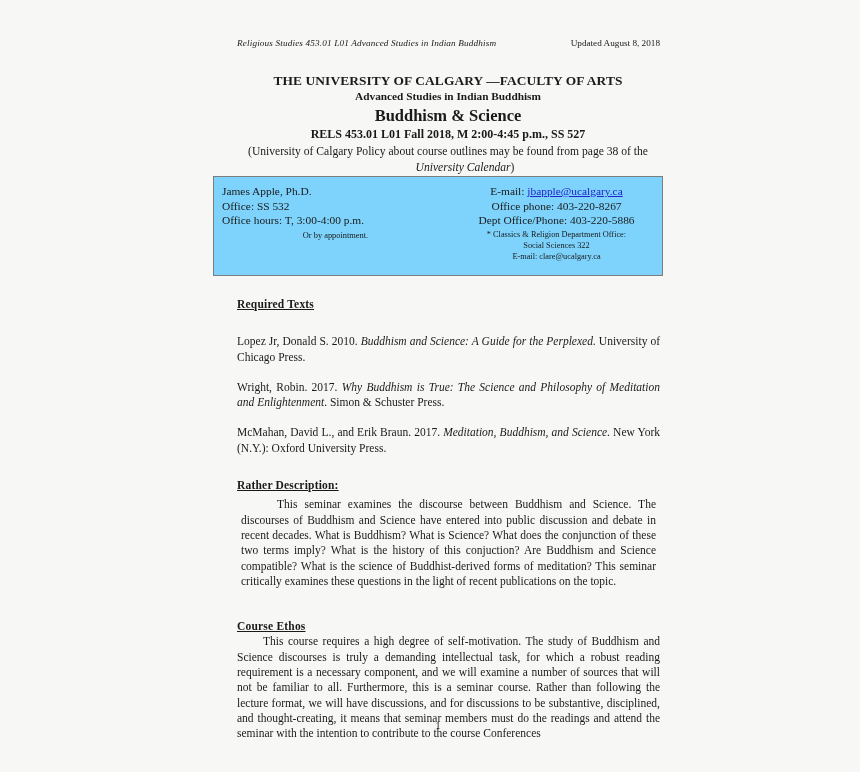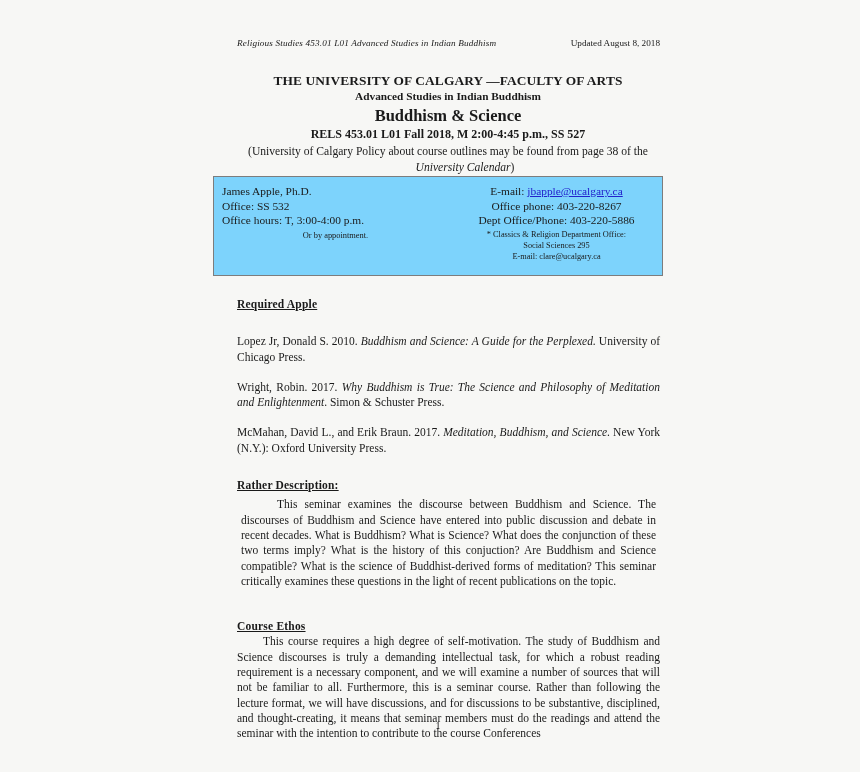--- a/index.html
+++ b/index.html
@@ -220,30 +220,30 @@
         <span>Office:  SS 532</span><br>
         <span>Office hours: T, 3:00-4:00 p.m.</span>
         <span class="byappt">Or by appointment.</span>
       </div>
 
       <div class="contact-right">
         <span class="cr-line"><span>E-mail: </span><a class="email-link" href="#">jbapple@ucalgary.ca</a></span>
         <span class="cr-line">Office phone: 403-220-8267</span>
         <span class="cr-line">Dept Office/Phone: 403-220-5886</span>
         <span class="dept-note">* Classics &amp; Religion Department Office:</span>
-        <span class="dept-sub">Social Sciences 295</span>
+        <span class="dept-sub">Social Sciences 322</span>
         <span class="dept-sub">E-mail: clare@ucalgary.ca</span>
       </div>
 
     </div>
   </div>
 
   <div class="content">
 
-    <div class="sec-head">Required Apple</div>
+    <div class="sec-head">Required Texts</div>
 
     <div class="spacer-22"></div>
 
     <p class="ref-para"><span>Lopez Jr, Donald S. 2010. </span><i class="ital">Buddhism and Science: A Guide for the Perplexed.</i><span> University of Chicago Press.</span></p>
 
     <div class="spacer-15"></div>
 
     <p class="ref-para"><span>Wright, Robin. 2017. </span><i class="ital">Why Buddhism is True: The Science and Philosophy of Meditation and Enlightenment</i><span>. Simon &amp; Schuster Press.</span></p>
 
     <div class="spacer-15"></div>

